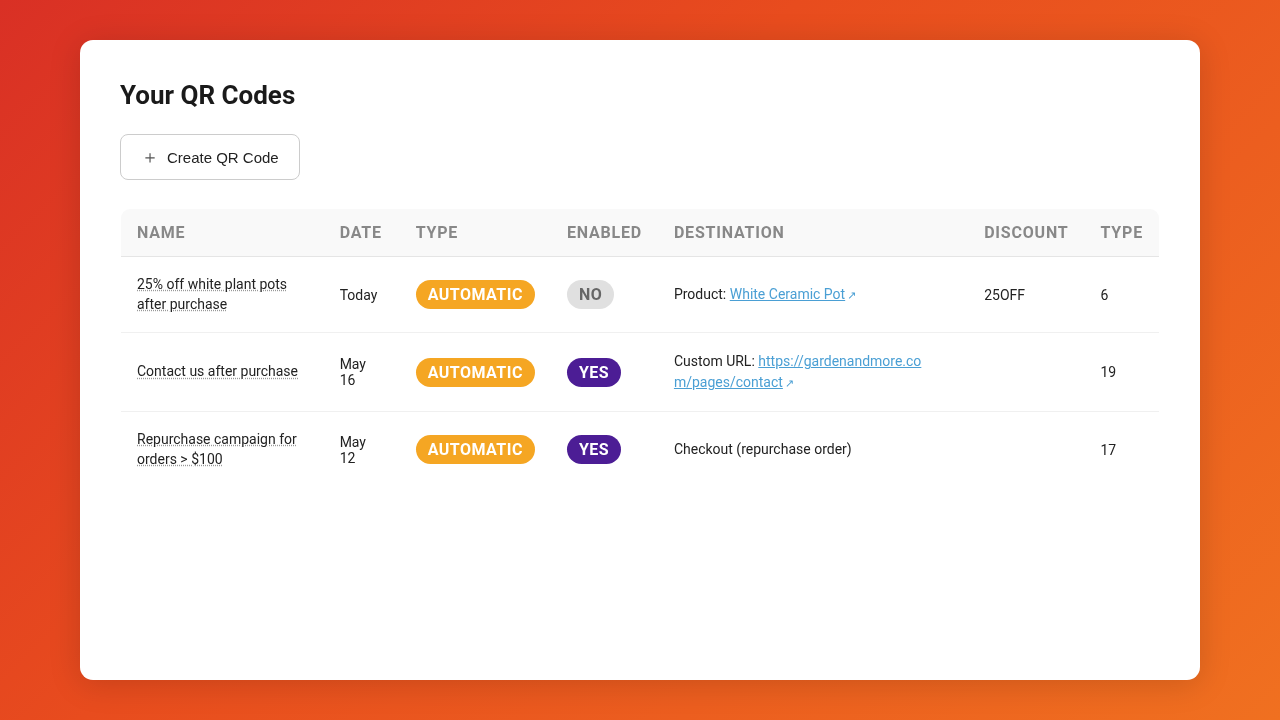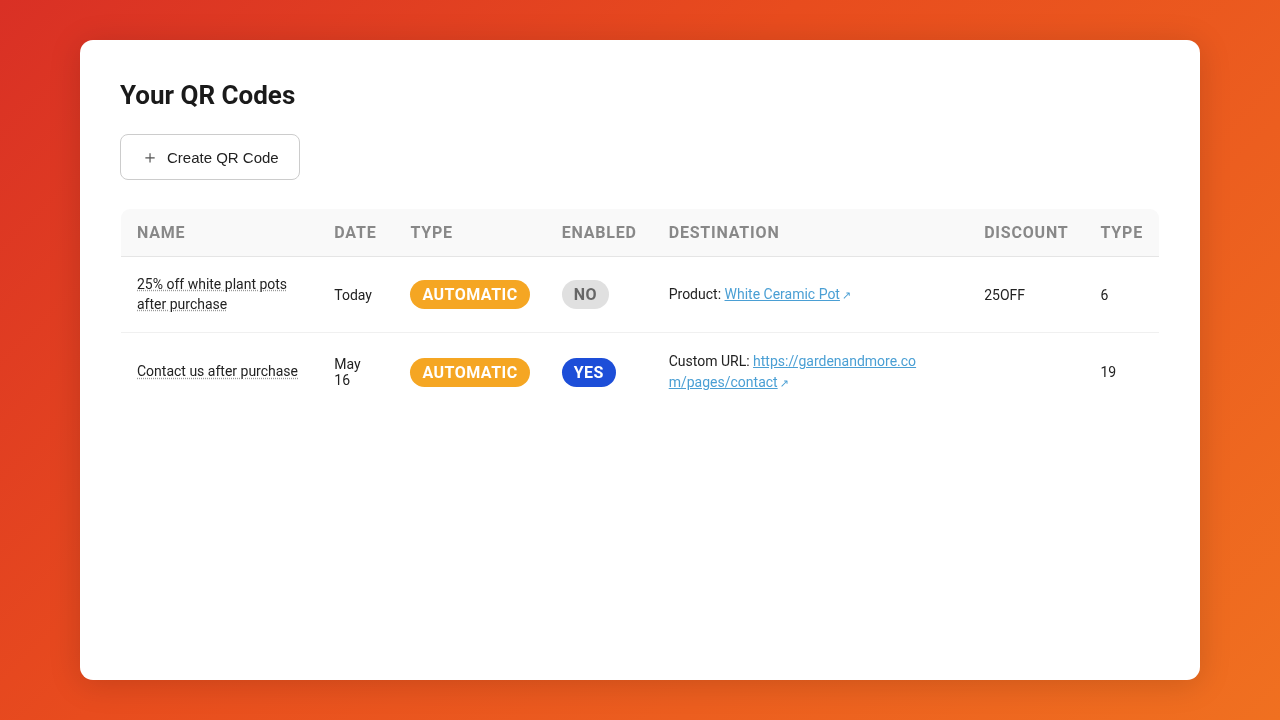--- a/index.html
+++ b/index.html
@@ -89,21 +89,21 @@
     }
     .badge-automatic {
       background: #f5a623;
       color: #fff;
     }
     .badge-normal {
       background: #a0d8f0;
       color: #fff;
     }
     .badge-yes {
-      background: #1d4ed8;
+      background: #4c1d95;
       color: #fff;
     }
     .badge-no {
       background: #e0e0e0;
       color: #666;
     }
     .link-blue {
       color: #4a9fd4;
       text-decoration: underline;
       cursor: pointer;
@@ -162,15 +162,26 @@
           <td><span class="name-cell">Contact us after purchase</span></td>
           <td>May 16</td>
           <td><span class="badge badge-automatic">AUTOMATIC</span></td>
           <td><span class="badge badge-yes">YES</span></td>
           <td>
             <div class="destination-text"><span>Custom URL:</span> <a class="link-blue" href="#">https://gardenandmore.co m/pages/contact</a><span class="link-icon">↗</span></div>
           </td>
           <td></td>
           <td>19</td>
         </tr>
+        <tr>
+          <td><span class="name-cell">Repurchase campaign for orders &gt; $100</span></td>
+          <td>May 12</td>
+          <td><span class="badge badge-automatic">AUTOMATIC</span></td>
+          <td><span class="badge badge-yes">YES</span></td>
+          <td>
+            <div class="destination-text"><span>Checkout (repurchase order)</span> </div>
+          </td>
+          <td></td>
+          <td>17</td>
+        </tr>
       </tbody>
   </table>
 </div>
 
 </body></html>

